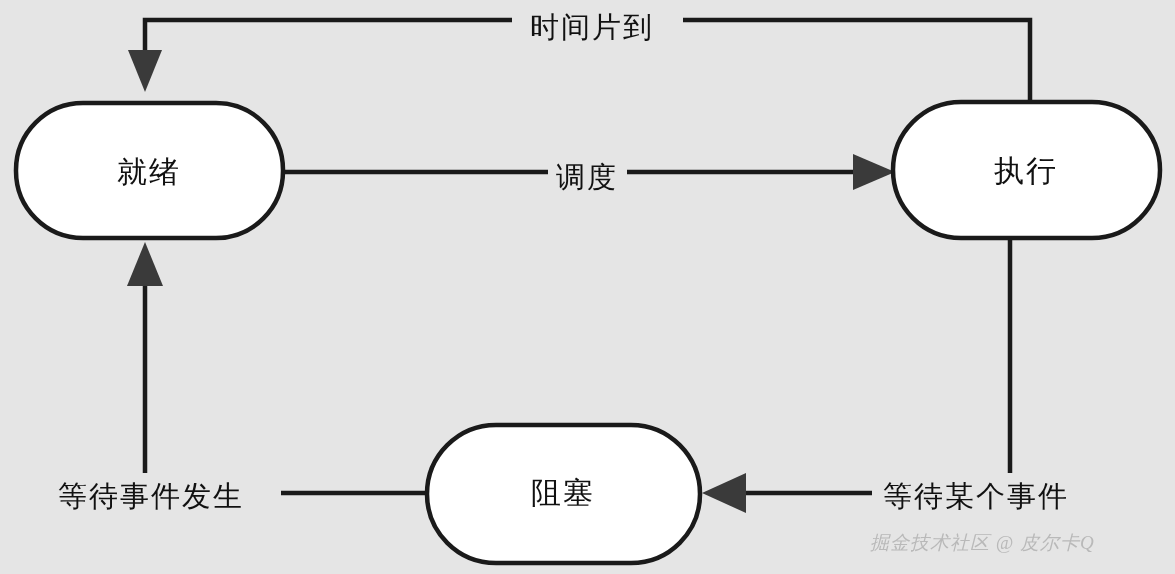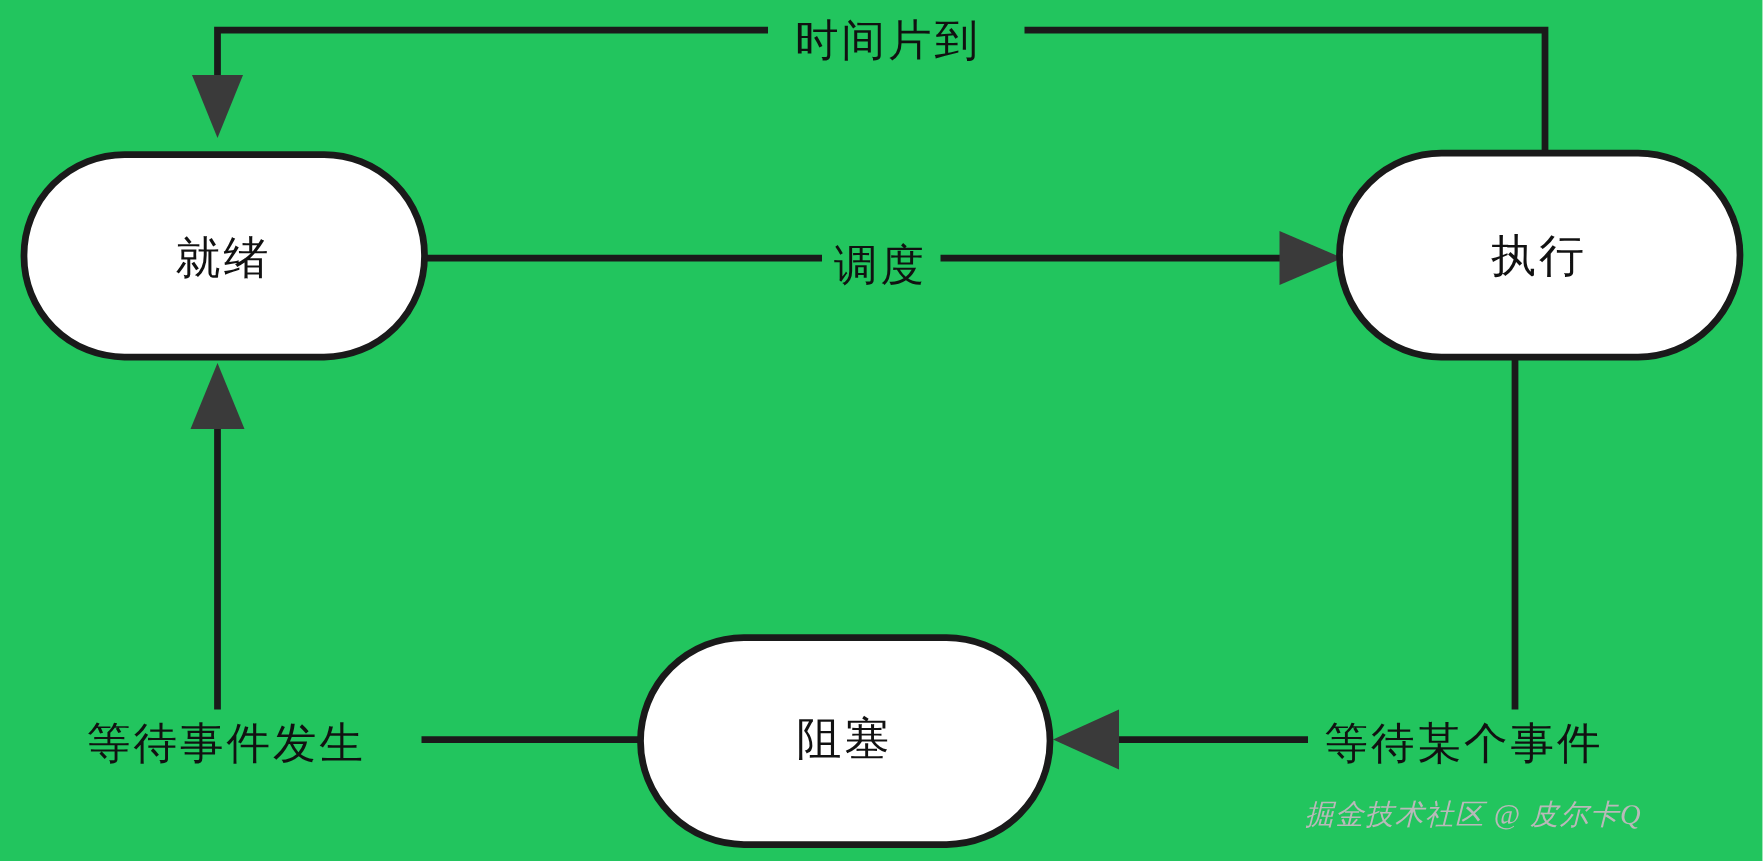--- a/index.html
+++ b/index.html
@@ -7,21 +7,21 @@
     padding: 0;
     background: #ffffff;
   }
   body {
     font-family: "Liberation Serif", "DejaVu Serif", serif;
   }
   #diagram-root {
     position: relative;
     width: 1175px;
     height: 574px;
-    background: #22c55e;
+    background: #e5e5e5;
     overflow: hidden;
   }
   #diagram-svg {
     position: absolute;
     left: 0;
     top: 0;
     width: 1175px;
     height: 574px;
   }
   .state-label {

